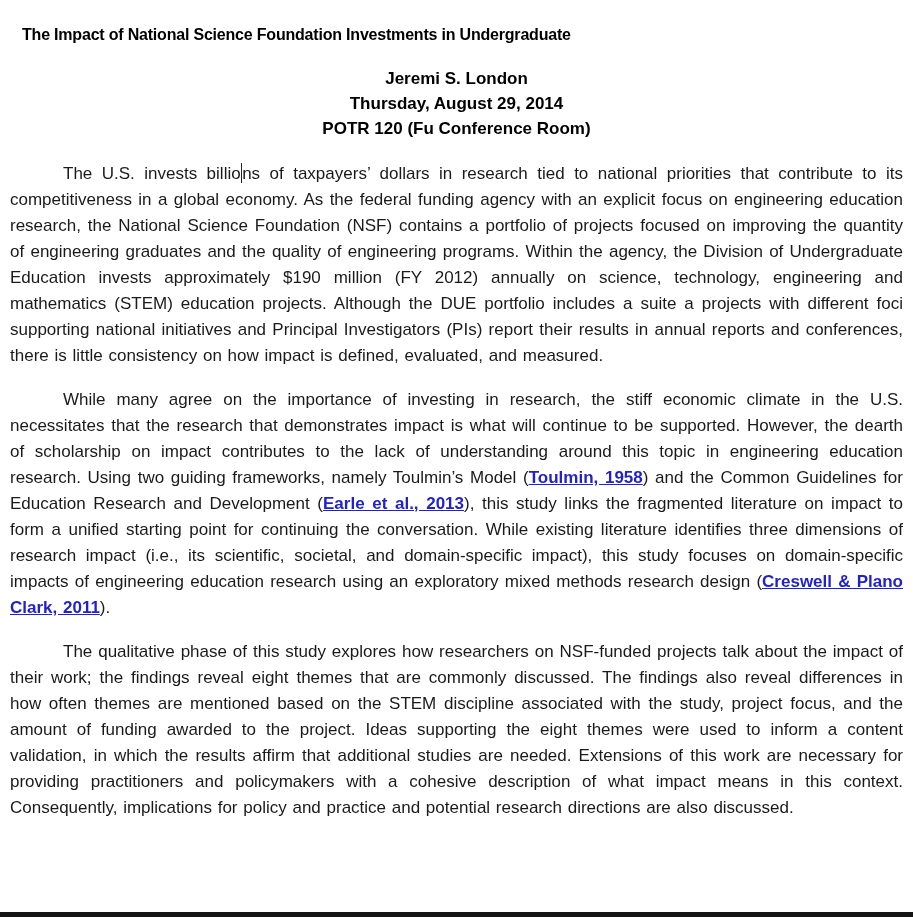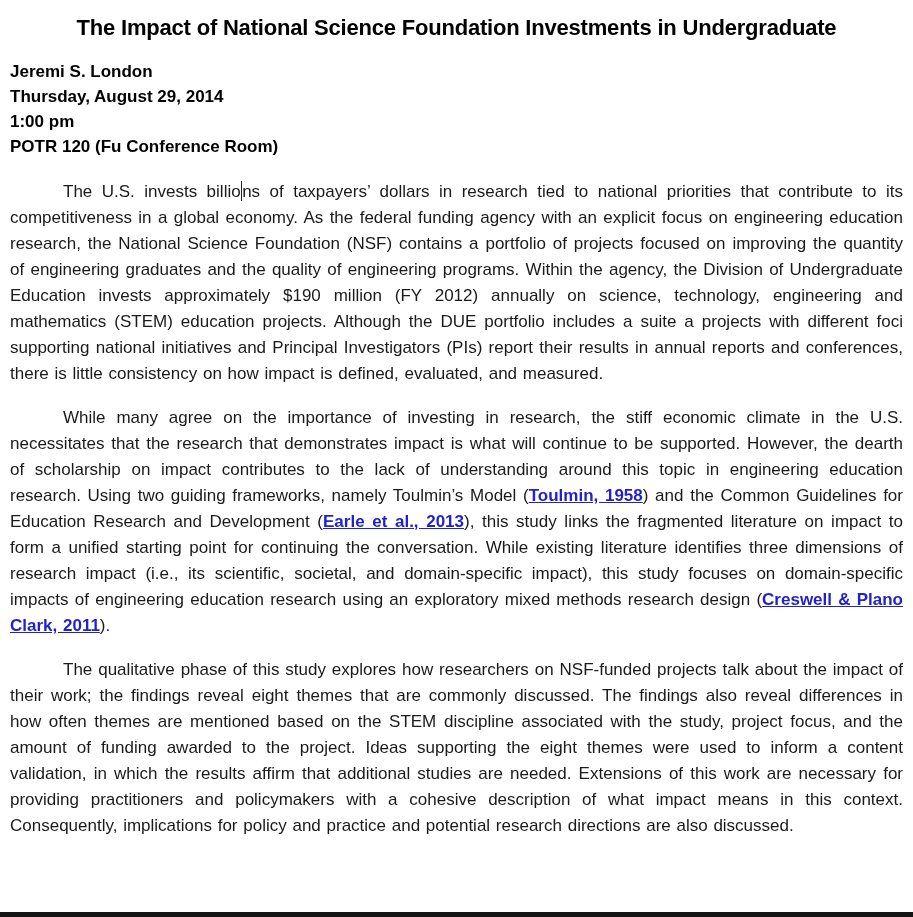--- a/index.html
+++ b/index.html
@@ -14,32 +14,31 @@
     position: relative;
     width: 913px;
     height: 917px;
     box-sizing: border-box;
     padding: 6px 10px 0 10px;
     font-family: "Liberation Sans", "DejaVu Sans", sans-serif;
     color: var(--text-color, #1a1a1a);
     background: var(--bg-color, #ffffff);
   }
   .title {
-    margin: 5px;
-    font-size: 22px;
+    margin: 12px;
+    font-size: 16px;
     line-height: 33px;
     font-weight: bold;
-    text-align: center;
     color: var(--title-color, #000000);
     letter-spacing: -0.2px;
   }
   .title-line { display: block; }
   .meta {
     margin-top: 15px;
-    text-align: left;
+    text-align: center;
     font-weight: bold;
     font-size: 17px;
     line-height: 25px;
     color: var(--title-color, #000000);
   }
   .abstract { margin-top: 20px; }
   .para {
     margin: 8px 0 18px 0;
     font-size: 17px;
     line-height: 26px;
@@ -75,21 +74,20 @@
 
 <div class="page">
 
   <h1 class="title">
     <span class="title-line">The Impact of National Science Foundation Investments in Undergraduate</span>
   </h1>
 
   <div class="meta">
     <div>Jeremi S. London</div>
     <div>Thursday, August 29, 2014</div>
-    <div>1:00 pm</div>
     <div>POTR 120 (Fu Conference Room)</div>
   </div>
 
   <div class="abstract" id="abstract">
       <p class="para">The U.S. invests billio<span class="caret"></span>ns of taxpayers’ dollars in research tied to national priorities that contribute to its competitiveness in a global economy. As the federal funding agency with an explicit focus on engineering education research, the National Science Foundation (NSF) contains a portfolio of projects focused on improving the quantity of engineering graduates and the quality of engineering programs.  Within the agency, the Division of Undergraduate Education invests approximately $190 million (FY 2012) annually on science, technology, engineering and mathematics (STEM) education projects. Although the DUE portfolio includes a suite a projects with different foci supporting national initiatives and Principal Investigators (PIs) report their results in annual reports and conferences, there is little consistency on how impact is defined, evaluated, and measured.</p>
       <p class="para">While many agree on the importance of investing in research, the stiff economic climate in the U.S. necessitates that the research that demonstrates impact is what will continue to be supported. However, the dearth of scholarship on impact contributes to the lack of understanding around this topic in engineering education research. Using two guiding frameworks, namely Toulmin’s Model (<a class="ref">Toulmin, 1958</a>) and the Common Guidelines for Education Research and Development (<a class="ref">Earle et al., 2013</a>), this study links the fragmented literature on impact to form a unified starting point for continuing the conversation. While existing literature identifies three dimensions of research impact (i.e., its scientific, societal, and domain-specific impact), this study focuses on domain-specific impacts of engineering education research using an exploratory mixed methods research design (<a class="ref">Creswell &amp; Plano Clark, 2011</a>).</p>
       <p class="para">The qualitative phase of this study explores how researchers on NSF-funded projects talk about the impact of their work; the findings reveal eight themes that are commonly discussed. The findings also reveal differences in how often themes are mentioned based on the STEM discipline associated with the study, project focus, and the amount of funding awarded to the project. Ideas supporting the eight themes were used to inform a content validation, in which the results affirm that additional studies are needed. Extensions of this work are necessary for providing practitioners and policymakers with a cohesive description of what impact means in this context. Consequently, implications for policy and practice and potential research directions are also discussed.</p>
     </div>
 
   <div class="bottom-bar"></div>

